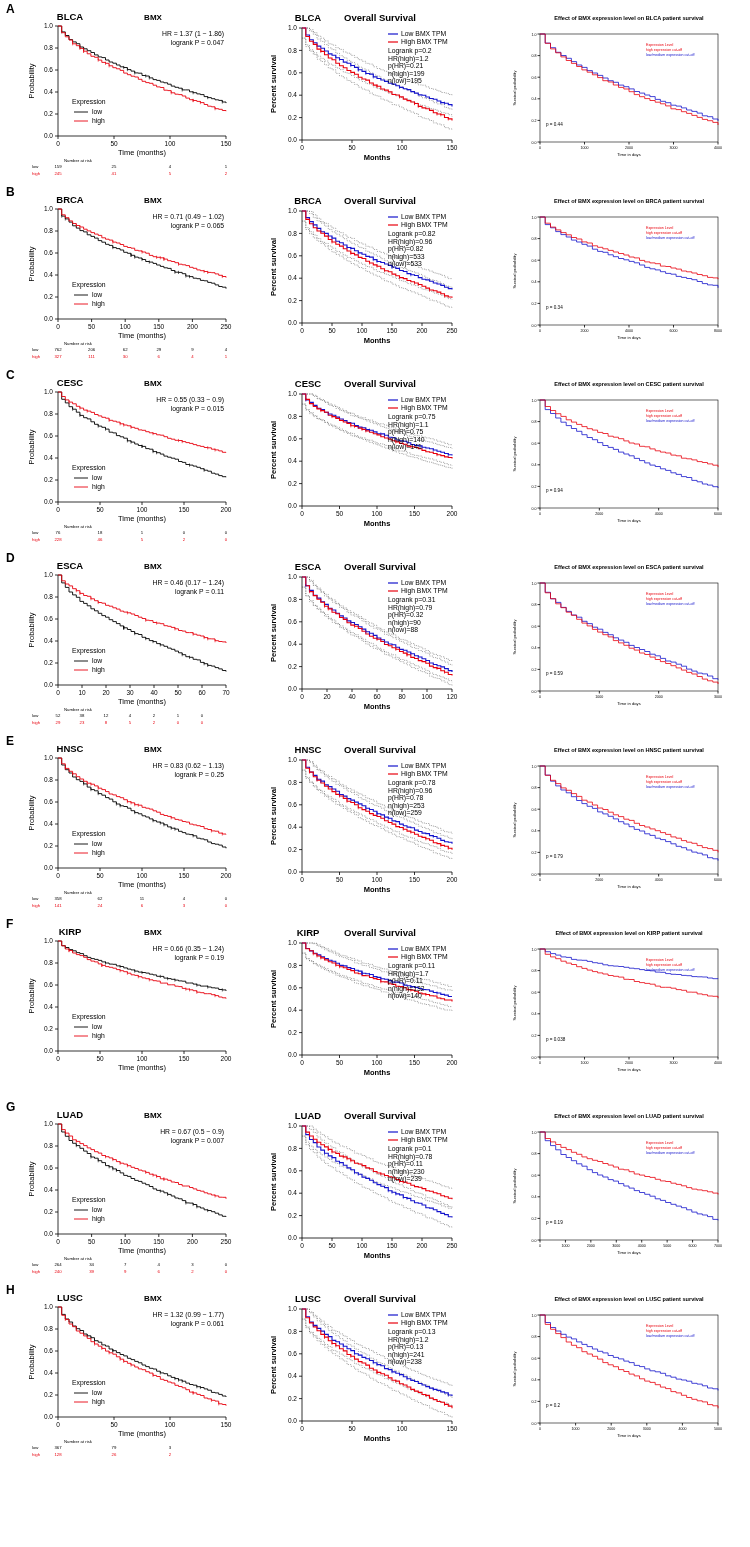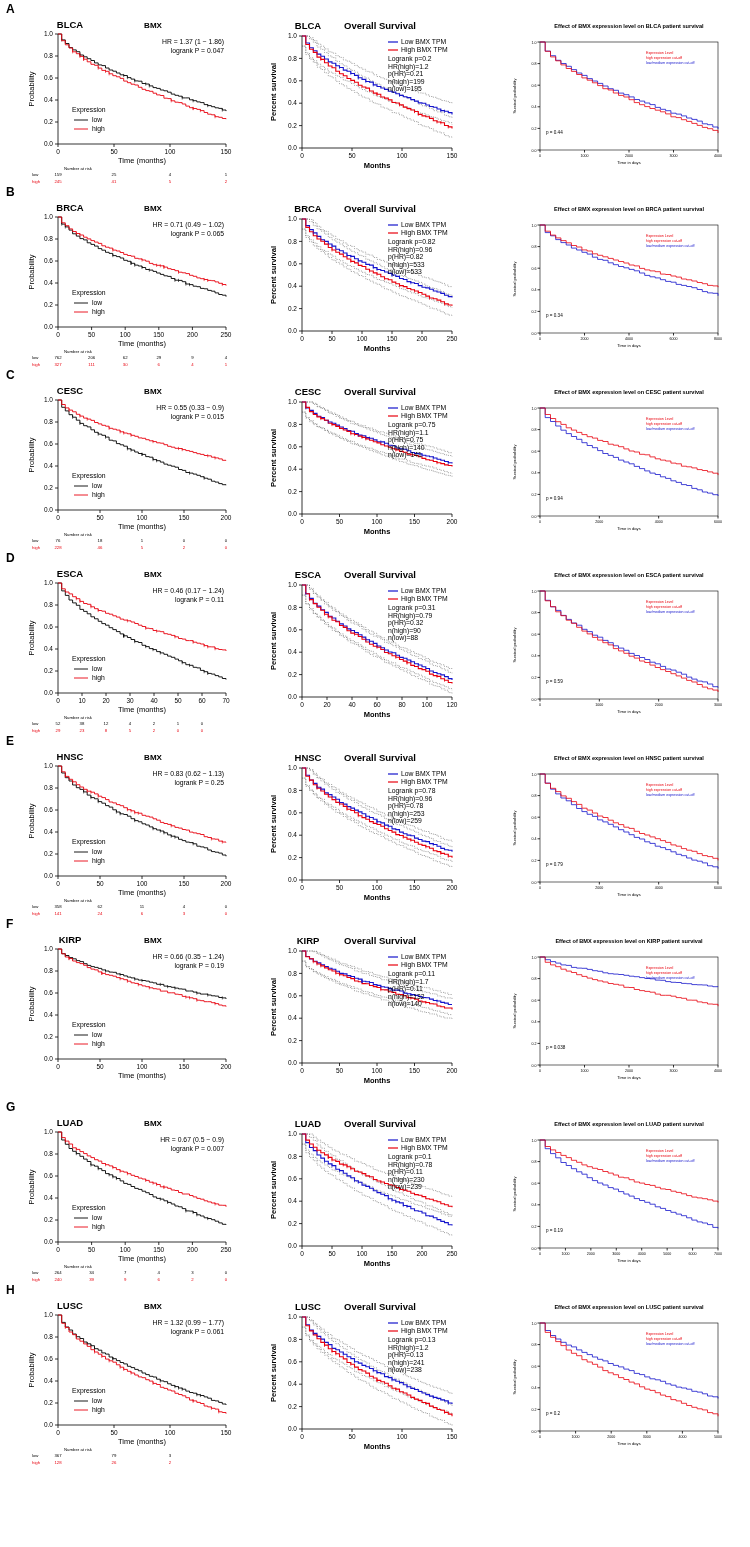--- a/index.html
+++ b/index.html
@@ -1,19 +1,19 @@
 <!DOCTYPE html>
 <html><head>
 <meta charset="utf-8">
 <style>
   html,body{margin:0;padding:0;background:#ffffff;}
   body{width:750px;height:1547px;font-family:"Liberation Sans",sans-serif;color:#000;position:relative;overflow:hidden;}
   .panel{position:relative;width:750px;height:183px;}
   .panel-letter{position:absolute;left:6px;top:2px;font-size:12px;font-weight:bold;}
-  .col{position:absolute;top:16px;text-decoration:underline;}
+  .col{position:absolute;top:8px;text-decoration:underline;}
   .col1{left:24px;width:230px;height:183px;}
   .col2{left:262px;width:230px;height:183px;}
   .col3{left:500px;width:245px;height:183px;}
 
   
   svg{display:block;}
   .ttl{font-size:9.5px;font-weight:bold;}
   .ttl-sm{font-size:8px;font-weight:bold;}
   .axlabel{font-size:7.5px;}
   .tick{font-size:6.5px;}

